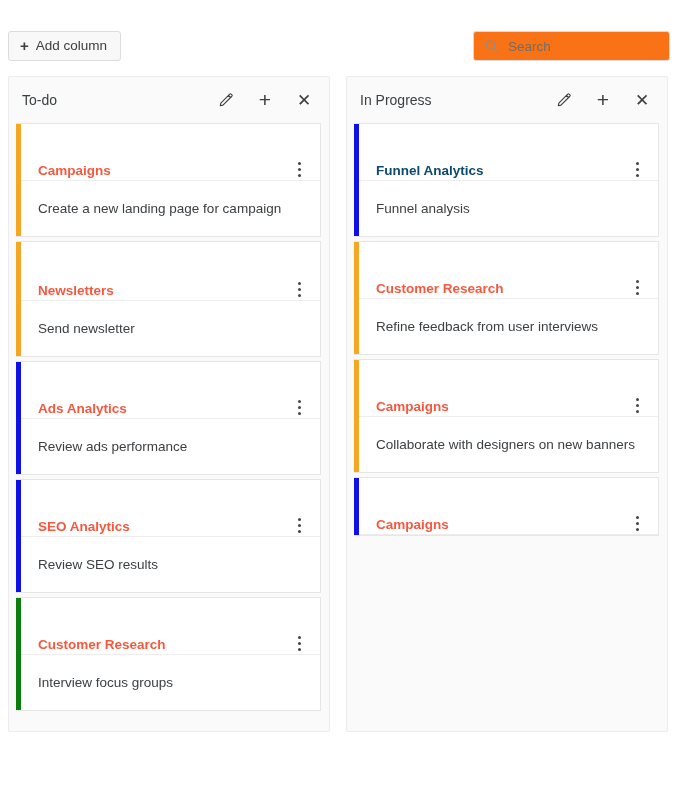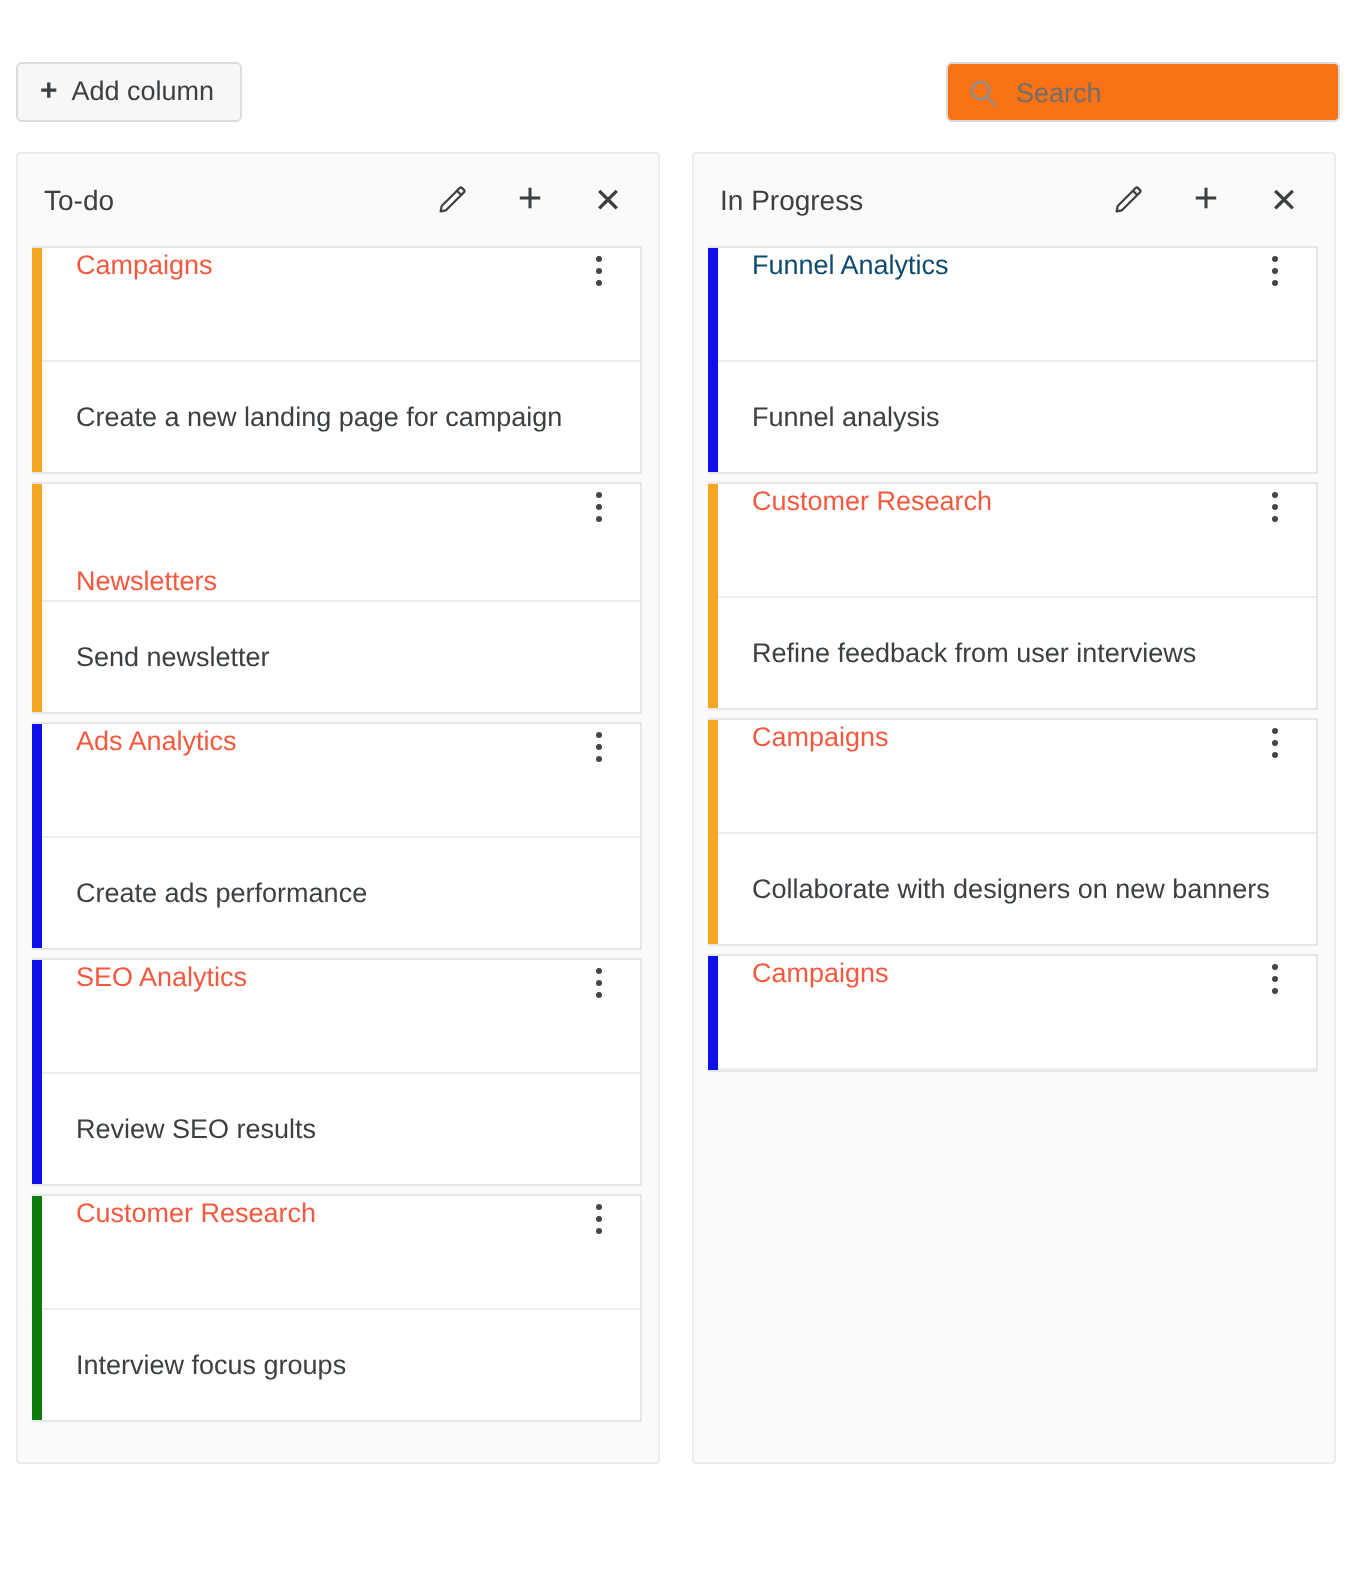--- a/index.html
+++ b/index.html
@@ -197,25 +197,26 @@
     width: 5px;
     flex: 0 0 5px;
     align-self: stretch;
   }
   .card-inner {
     flex: 1 1 auto;
     min-width: 0;
   }
   .card-head {
     display: flex;
-    align-items: flex-start;
+    align-items: flex-end;
     min-height: 57px;
     border-bottom: 1px solid #ededed;
     padding: 0 12px 0 17px;
     box-sizing: border-box;
+    font-weight: bold;
   }
   .card-tag {
     flex: 1 1 auto;
     font-size: 13.5px;
     color: #f4593f;
     line-height: 1.35;
     min-width: 0;
     overflow: hidden;
   }
   .dots-icon {
@@ -322,21 +323,21 @@
     <div class="card-accent" style="background: rgb(15, 15, 232);"></div>
     <div class="card-inner">
       <div class="card-head">
         <div class="card-tag" style="color: rgb(244, 89, 63);">Ads Analytics</div>
         <span class="dots-icon">
                   <i></i>
                   <i></i>
                   <i></i>
                 </span>
       </div>
-      <div class="card-body">Create ads performance</div>
+      <div class="card-body">Review ads performance</div>
     </div>
   </div>
 
   <div class="card">
     <div class="card-accent" style="background: rgb(15, 15, 232);"></div>
     <div class="card-inner">
       <div class="card-head">
         <div class="card-tag" style="color: rgb(244, 89, 63);">SEO Analytics</div>
         <span class="dots-icon">
                   <i></i>

